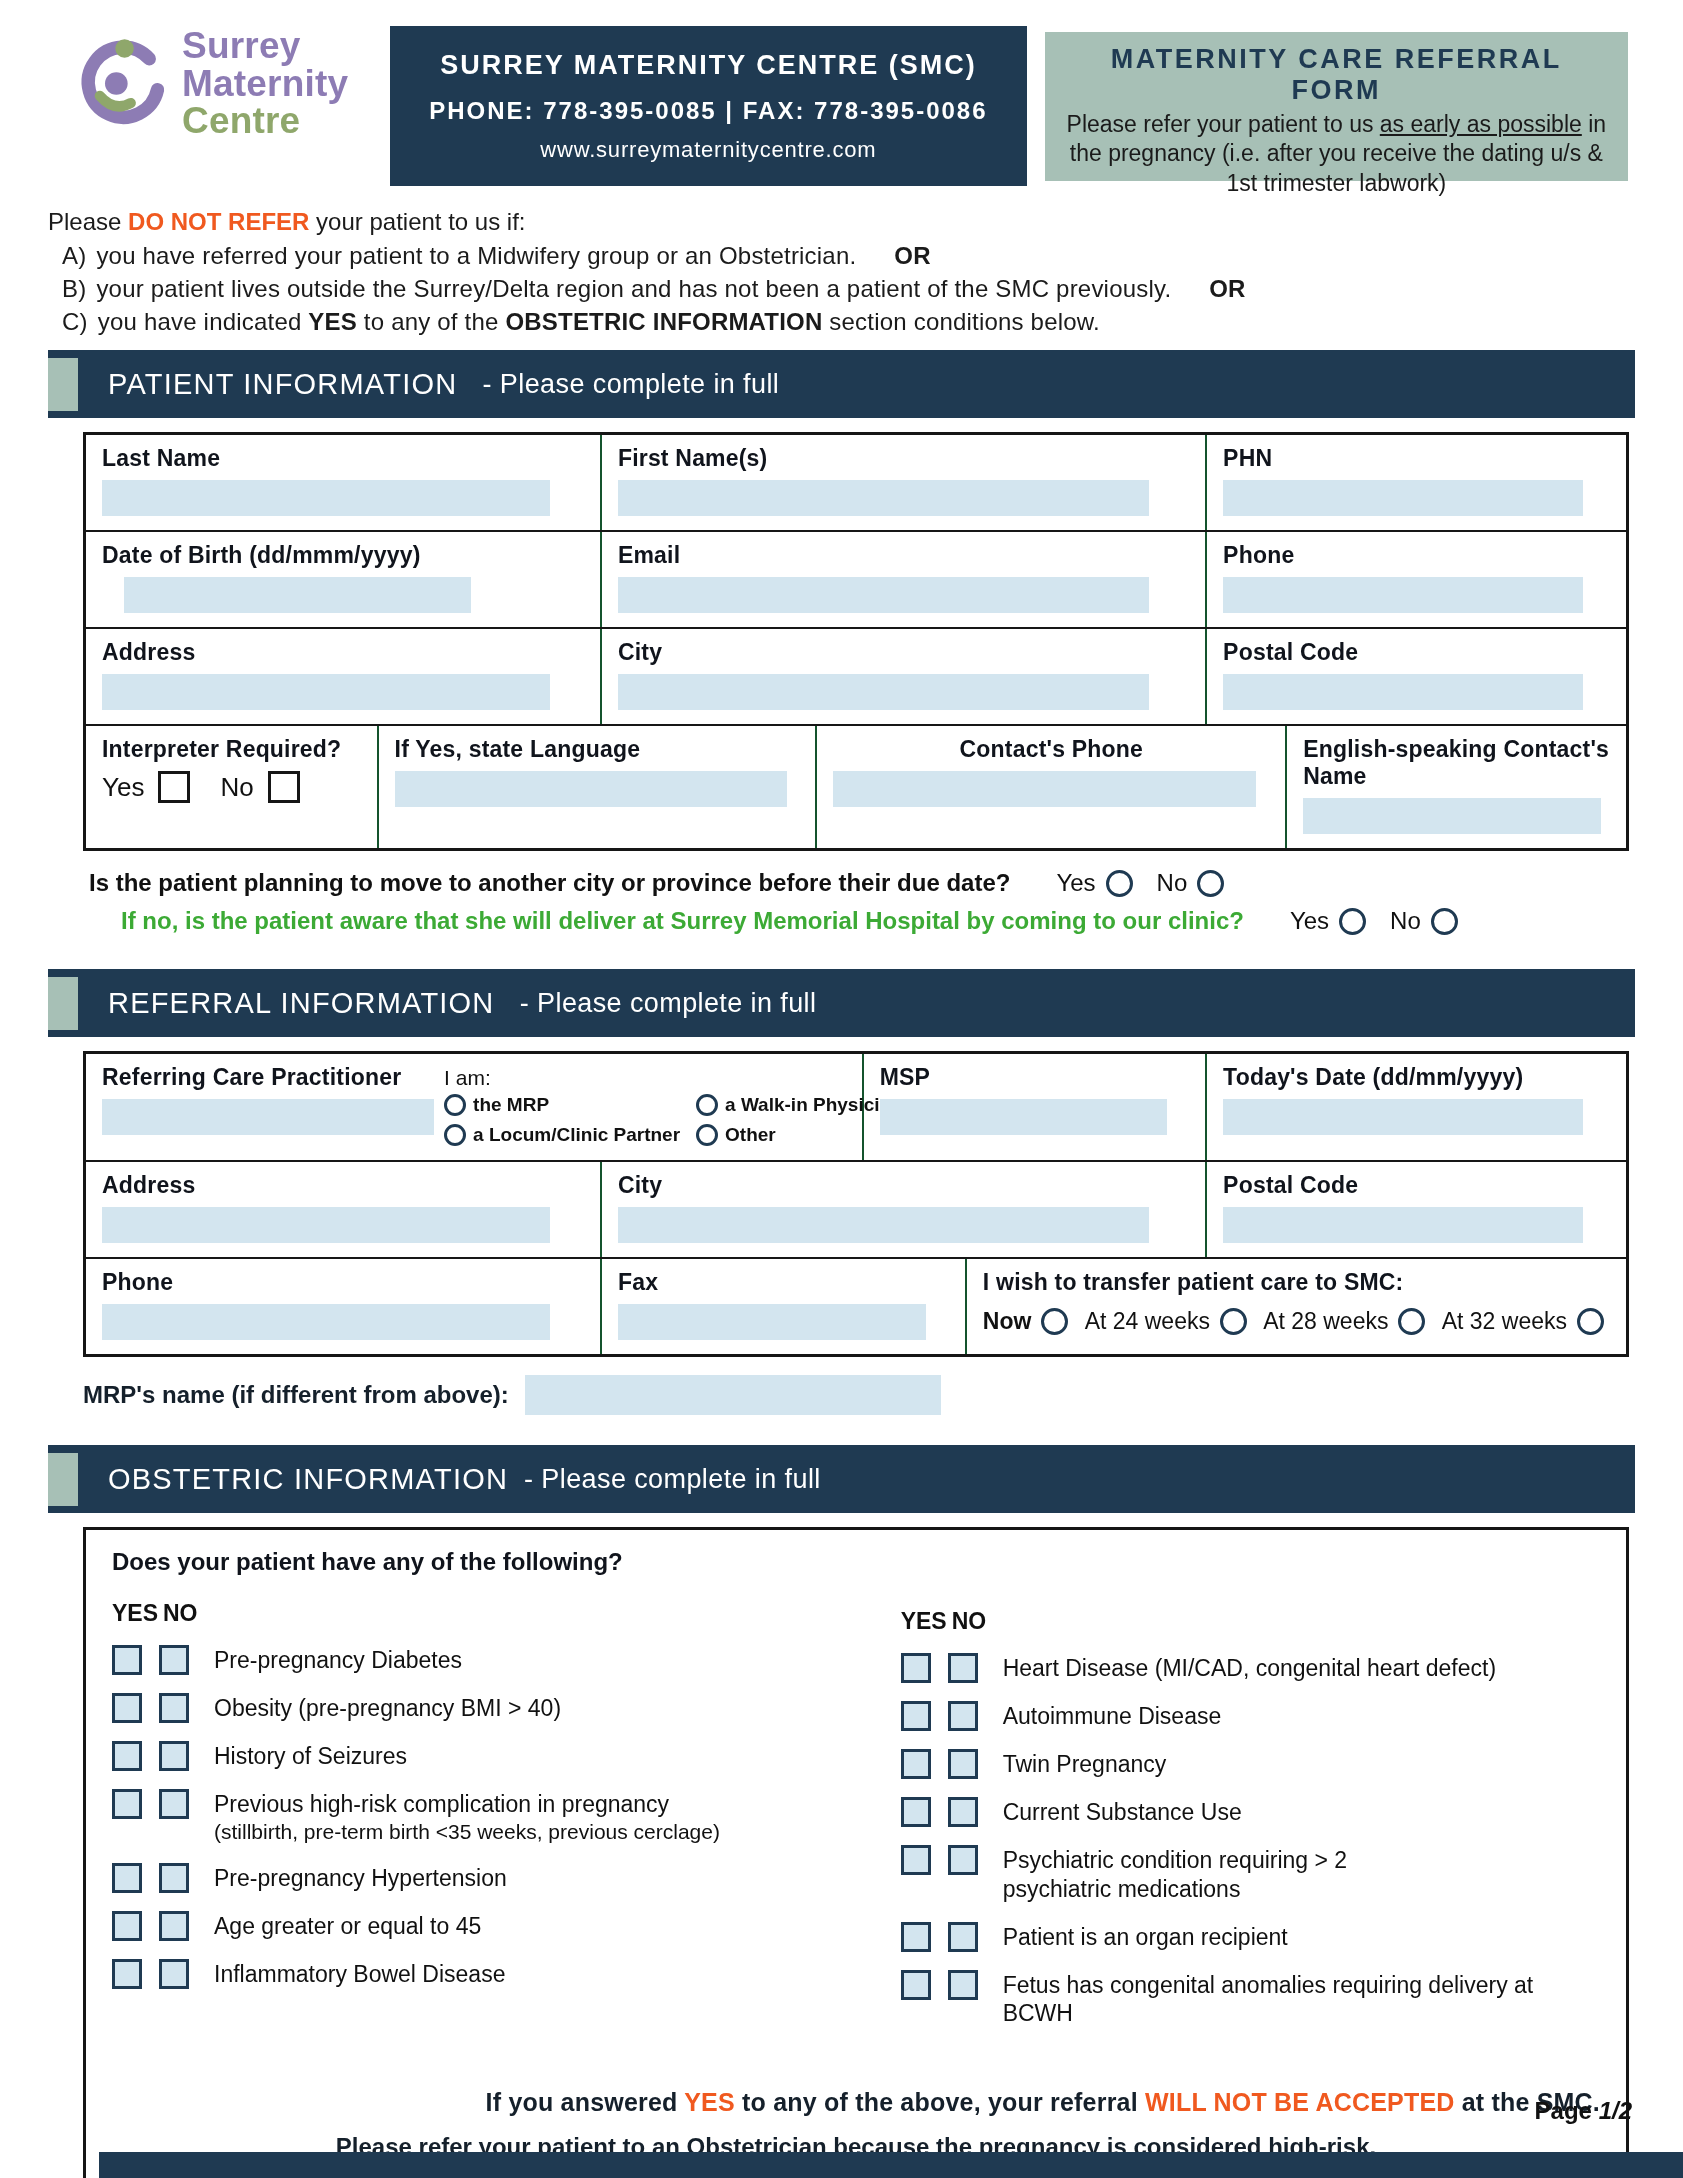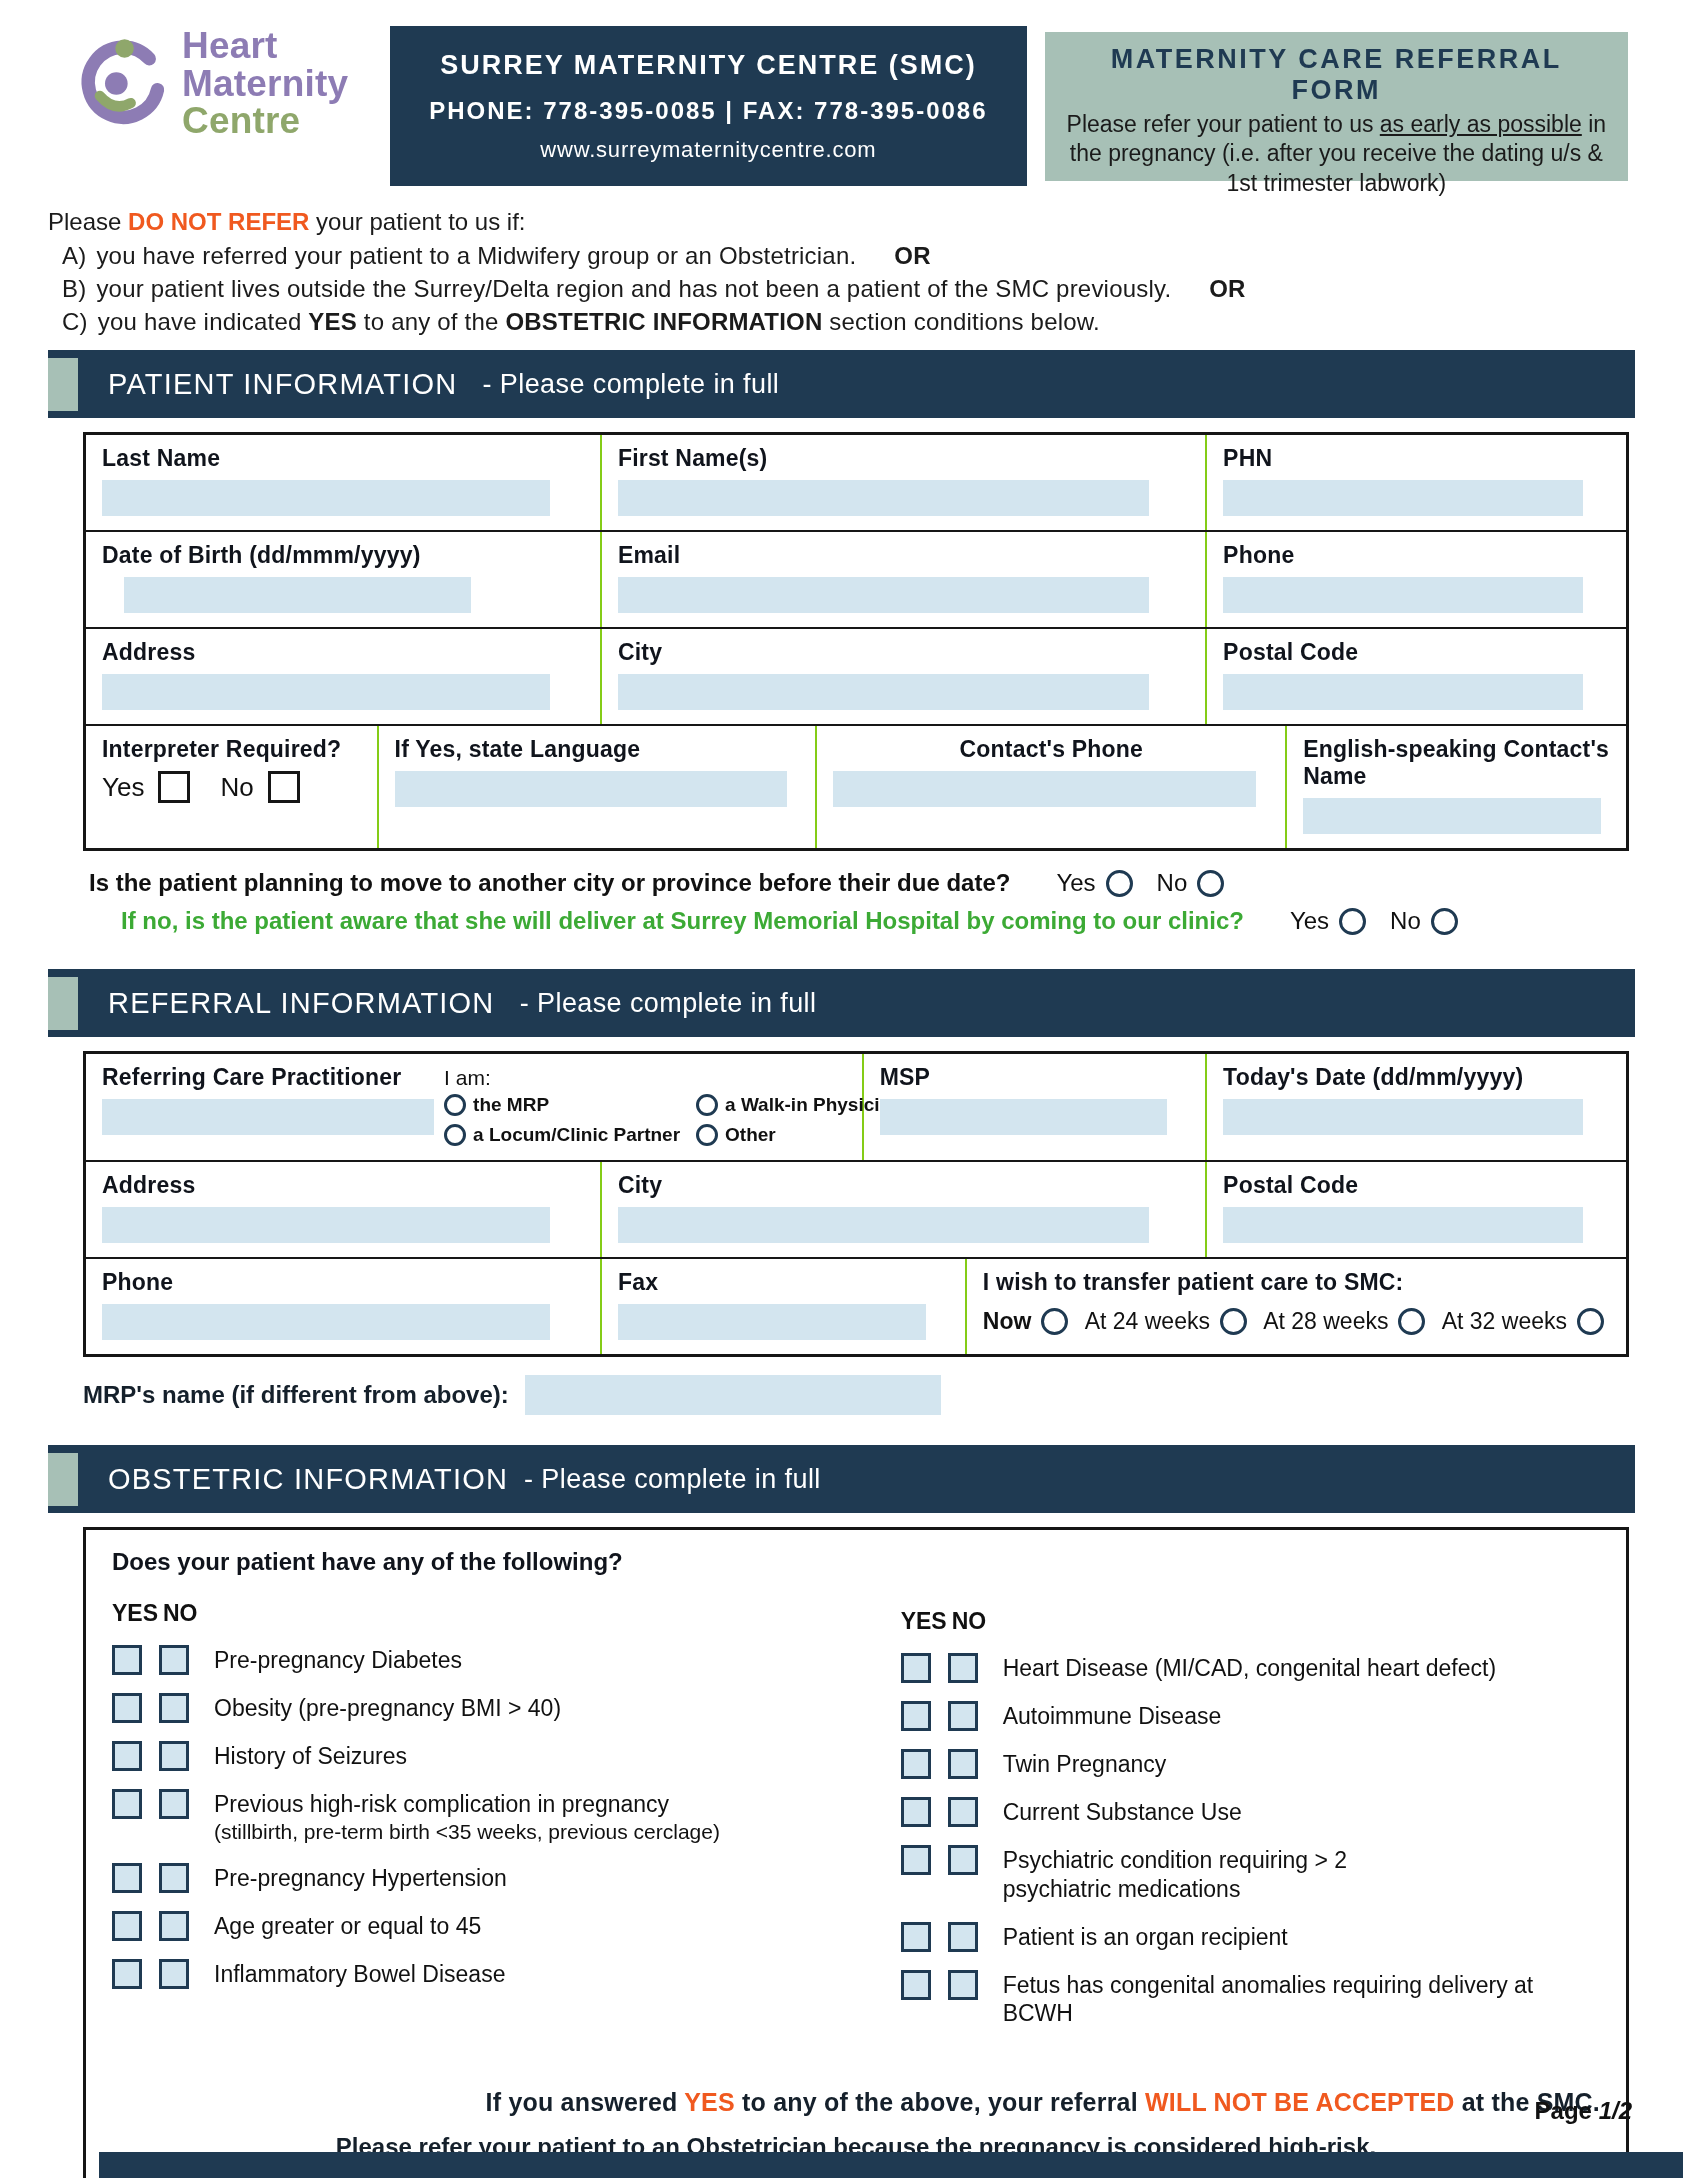--- a/index.html
+++ b/index.html
@@ -38,21 +38,21 @@
   .bs { color:#fff; font-size:27px; margin-left:16px; letter-spacing:0.4px; }
 
   
   .tbl { margin:14px 54px 0 83px; border:3px solid #161616; }
   .row { display:grid; }
   .row + .row { border-top:2px solid #161616; }
   .r3  { grid-template-columns: 33.5% 39.3% 27.2%; }
   .r4  { grid-template-columns: 19% 28.5% 30.5% 22%; }
   .rr1 { grid-template-columns: 50.5% 22.3% 27.2%; }
   .rr3 { grid-template-columns: 33.5% 23.7% 42.8%; }
-  .cell { padding:10px 16px 14px; border-right:2px solid #84cc16; min-height:95px; }
+  .cell { padding:10px 16px 14px; border-right:2px solid #14532d; min-height:95px; }
   .row .cell:last-child { border-right:none; }
   .cell label { display:block; font-weight:bold; font-size:23px; color:#10141c; margin-bottom:8px; letter-spacing:0.2px; }
   .cell label.center { text-align:center; }
   .input { height:36px; background:#d3e5ef; width:93%; }
   .input.indent { width:72%; margin-left:22px; }
   .input.full { width:97%; }
   .ynrow { display:flex; align-items:center; gap:14px; font-size:26px; margin-top:2px; }
   .ynrow .no { margin-left:16px; }
   .chk { width:32px; height:32px; border:3px solid #161616; display:inline-block; background:#fff; }
 
@@ -111,21 +111,21 @@
 
   <header class="header">
     <div class="logo">
       <svg width="103" height="115" viewBox="0 0 100 100">
         <path d="M 76 26 A 34 34 0 1 0 84 56" fill="none" stroke="#8d7cb4" stroke-width="13" stroke-linecap="round"></path>
         <circle cx="52" cy="16" r="9" fill="#8fa76b"></circle>
         <circle cx="44" cy="50" r="11" fill="#8d7cb4"></circle>
         <path d="M 28 62 q 14 16 30 7" fill="none" stroke="#8fa76b" stroke-width="10" stroke-linecap="round"></path>
       </svg>
       <div class="logo-text">
-        <div class="lp">Heart</div>
+        <div class="lp">Surrey</div>
         <div class="lp">Maternity</div>
         <div class="lg">Centre</div>
       </div>
     </div>
     <div class="clinic-box">
       <div class="clinic-title">SURREY MATERNITY CENTRE (SMC)</div>
       <div class="clinic-phone">PHONE: 778-395-0085 | FAX: 778-395-0086</div>
       <div class="clinic-web">www.surreymaternitycentre.com</div>
     </div>
     <div class="form-box">

